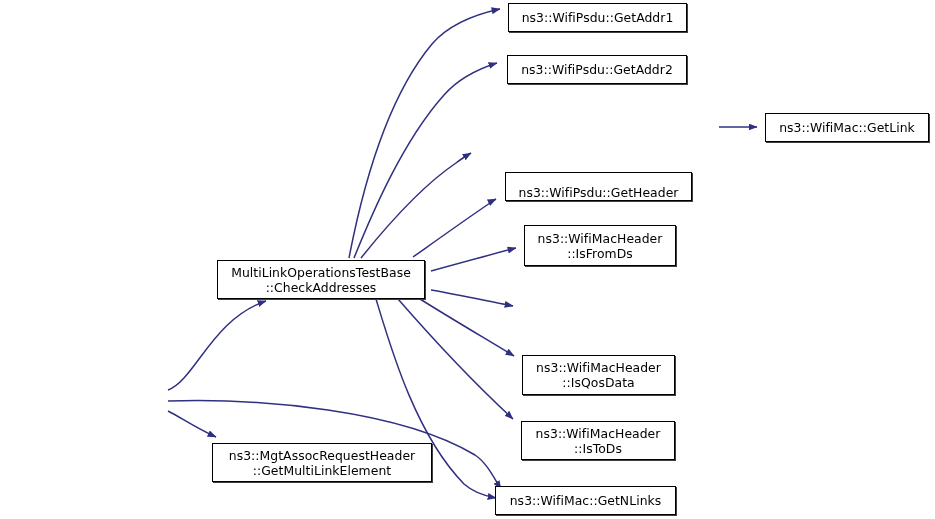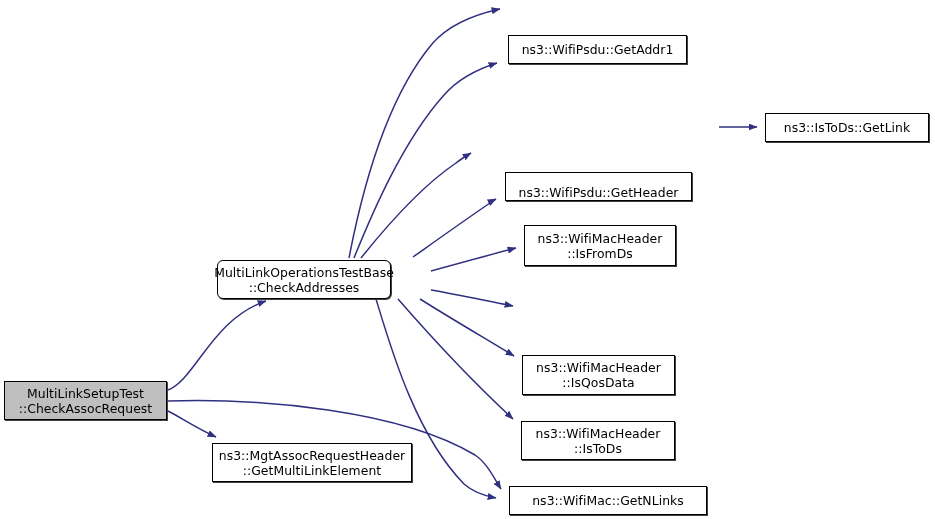--- a/index.html
+++ b/index.html
@@ -69,49 +69,48 @@
         <path d="M 413,257 C 437,240 465,220 490,203 C 492,202 494,200 496,199" fill="none" stroke="#303080" stroke-width="1.5" marker-end="url(#arrowhead)"></path>
         <path d="M 431,271 C 460,263 489,255 516,248" fill="none" stroke="#303080" stroke-width="1.5" marker-end="url(#arrowhead)"></path>
         <path d="M 431,290 C 460,295 487,301 513,306" fill="none" stroke="#303080" stroke-width="1.5" marker-end="url(#arrowhead)"></path>
         <path d="M 420,299 C 447,316 486,339 514,356" fill="none" stroke="#303080" stroke-width="1.5" marker-end="url(#arrowhead)"></path>
         <path d="M 398,299 C 425,330 473,382 513,419" fill="none" stroke="#303080" stroke-width="1.5" marker-end="url(#arrowhead)"></path>
         <path d="M 376,299 C 390,345 415,434 464,484 C 473,492 485,496 496,498" fill="none" stroke="#303080" stroke-width="1.5" marker-end="url(#arrowhead)"></path>
         <path d="M 719,127 L 757,127" fill="none" stroke="#303080" stroke-width="1.5" marker-end="url(#arrowhead)"></path>
       </g>
   </svg>
 
-  <div class="gnode current" style="left: 4px; top: 381px; width: 163px; height: 39px;">
-    <span class="lbl">MultiLinkSetupTest
-::CheckAssocRequest</span>
-  </div>
-  <div class="gnode" style="left: 217px; top: 260px; width: 174px; height: 39px; border-radius: 6px;">
+  <div class="gnode" style="left: 217px; top: 260px; width: 208px; height: 39px;">
     <span class="lbl">MultiLinkOperationsTestBase
 ::CheckAddresses</span>
   </div>
-  <div class="gnode" style="left: 212px; top: 443px; width: 200px; height: 39px;">
+  <div class="gnode" style="left: 212px; top: 443px; width: 220px; height: 39px;">
     <span class="lbl">ns3::MgtAssocRequestHeader
 ::GetMultiLinkElement</span>
   </div>
-  <div class="gnode" style="left: 508px; top: 3px; width: 179px; height: 29px; margin-top: 32px;">
+  <div class="gnode" style="left: 508px; top: 3px; width: 179px; height: 29px;">
     <span class="lbl">ns3::WifiPsdu::GetAddr1</span>
+  </div>
+  <div class="gnode" style="left: 507px; top: 55px; width: 180px; height: 29px;">
+    <span class="lbl">ns3::WifiPsdu::GetAddr2</span>
   </div>
   <div class="gnode" style="left: 505px; top: 172px; width: 187px; height: 29px; align-items: flex-end;">
     <span class="lbl">ns3::WifiPsdu::GetHeader</span>
   </div>
   <div class="gnode" style="left: 524px; top: 225px; width: 152px; height: 41px;">
     <span class="lbl">ns3::WifiMacHeader
 ::IsFromDs</span>
   </div>
   <div class="gnode" style="left: 522px; top: 355px; width: 153px; height: 40px;">
     <span class="lbl">ns3::WifiMacHeader
 ::IsQosData</span>
   </div>
   <div class="gnode" style="left: 521px; top: 421px; width: 154px; height: 39px;">
     <span class="lbl">ns3::WifiMacHeader
 ::IsToDs</span>
   </div>
-  <div class="gnode" style="left: 509px; top: 486px; width: 198px; height: 29px;">
+  <div class="gnode" style="left: 495px; top: 486px; width: 181px; height: 29px;">
     <span class="lbl">ns3::WifiMac::GetNLinks</span>
   </div>
   <div class="gnode" style="left: 765px; top: 113px; width: 164px; height: 29px;">
-    <span class="lbl">ns3::IsToDs::GetLink</span>
+    <span class="lbl">ns3::WifiMac::GetLink</span>
   </div>
 </div>
 
 </body></html>

